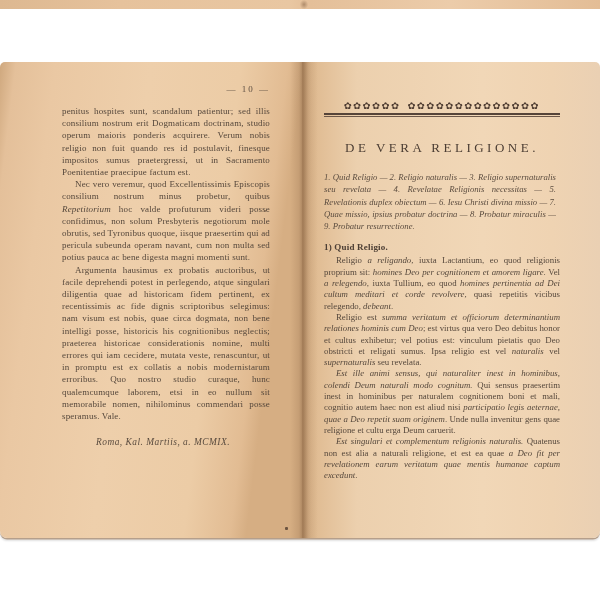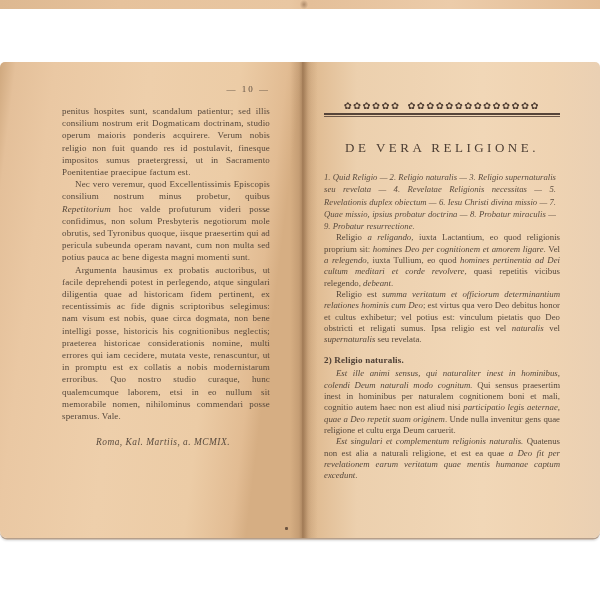--- a/index.html
+++ b/index.html
@@ -79,24 +79,24 @@
 
     <div class="page page-right">
       <div class="rp-inner">
         <div class="ornament-band">
           <span class="ornament">✿✿✿✿✿✿</span><span class="ornament">✿✿✿✿✿✿✿✿✿✿✿✿✿✿</span>
           <div class="ornament-rule"></div>
         </div>
         <h1 class="title">DE VERA RELIGIONE.</h1>
         <p class="summary">1. Quid Religio — 2. Religio naturalis — 3. Religio supernaturalis seu revelata — 4. Revelatae Religionis necessitas — 5. Revelationis duplex obiectum — 6. Iesu Christi divina missio — 7. Quae missio, ipsius probatur doctrina — 8. Probatur miraculis — 9. Probatur resurrectione.</p>
 
+        <h3 class="sec">1) Quid Religio.</h3>
         <p class="rbody"><span>Religio </span><span class="it">a religando</span><span>, iuxta Lactantium, eo quod religionis proprium sit: </span><span class="it">homines Deo per cognitionem et amorem ligare</span><span>. Vel </span><span class="it">a relegendo</span><span>, iuxta Tullium, eo quod </span><span class="it">homines pertinentia ad Dei cultum meditari et corde revolvere</span><span>, quasi repetitis vicibus relegendo, </span><span class="it">debeant</span><span>.</span></p>
         <p class="rbody"><span>Religio est </span><span class="it">summa veritatum et officiorum determinantium relationes hominis cum Deo</span><span>; est virtus qua vero Deo debitus honor et cultus exhibetur; vel potius est: vinculum pietatis quo Deo obstricti et religati sumus. Ipsa religio est vel </span><span class="it">naturalis</span><span> vel </span><span class="it">supernaturalis</span><span> seu revelata.</span></p>
 
-        <h3 class="sec">2) Religio naturalis.</h3>
         <p class="rbody"><span class="it">Est ille animi sensus, qui naturaliter inest in hominibus, colendi Deum naturali modo cognitum.</span><span> Qui sensus praesertim inest in hominibus per naturalem cognitionem boni et mali, cognitio autem haec non est aliud nisi </span><span class="it">participatio legis aeternae, quae a Deo repetit suam originem</span><span>. Unde nulla invenitur gens quae religione et cultu erga Deum caruerit.</span></p>
 
         <p class="rbody"><span class="it">Est singulari et complementum religionis naturalis.</span><span> Quatenus non est alia a naturali religione, et est ea quae </span><span class="it">a Deo fit per revelationem earum veritatum quae mentis humanae captum excedunt</span><span>.</span></p>
       </div>
     </div>
 
     <div class="gutter-shadow"></div>
   </div>
 
 </div>

